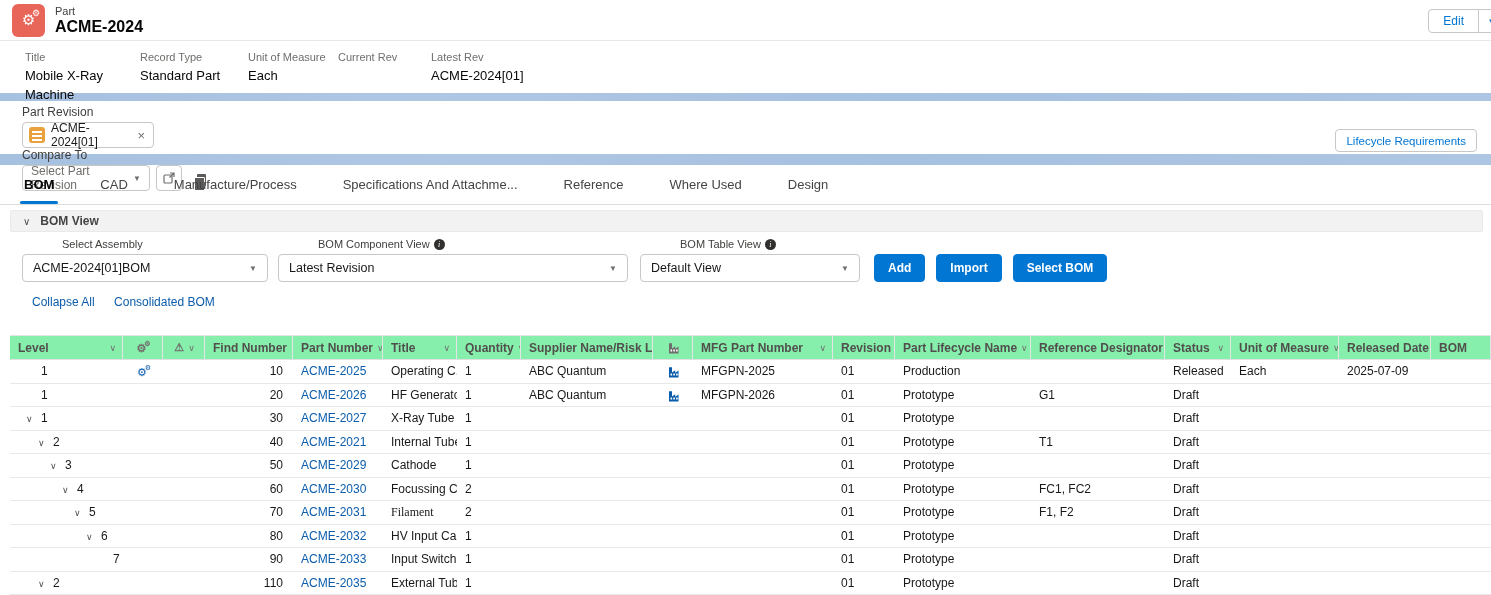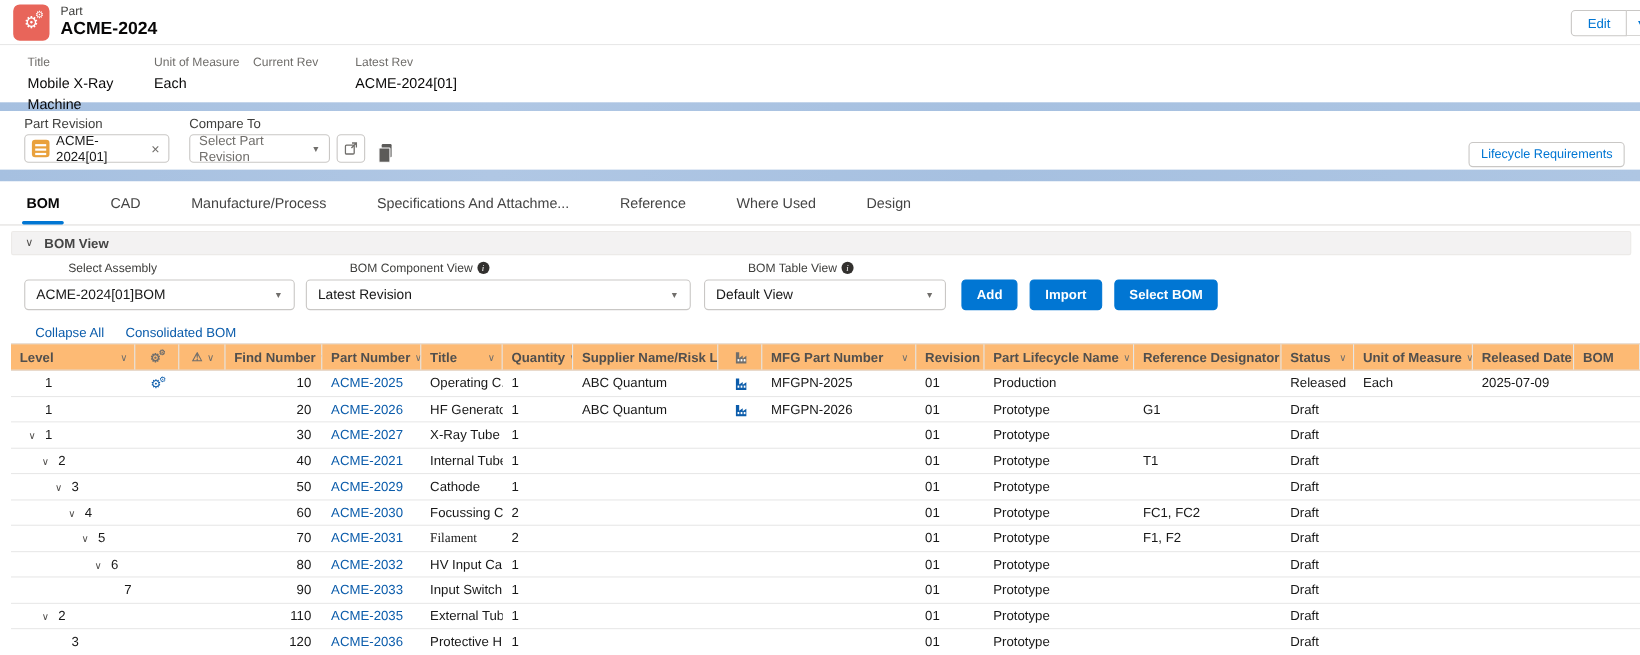--- a/index.html
+++ b/index.html
@@ -30,21 +30,21 @@
   .dfield .fvalue { font-size:13px; color:#080707; }
   .dfield .fvalue.link { color:#0b5cab; border-bottom:1px dotted #0b5cab; display:inline-block; }
   .w0{width:115px}.w1{width:108px}.w2{width:137px}.w3{width:90px}.w4{width:93px}
 
   .band { background:linear-gradient(90deg,#a6c0e0,#b0c7e4 30%,#a6c0e0 60%,#aec6e3); }
   .band1 { height:8px; }  .band2 { height:11px; }
 
   
   .rev-bar { height:53px; background:#fff; position:relative; padding:4px 0 0 22px; }
   .rev-label { font-size:12px; color:#3e3e3c; margin-bottom:3px; }
-  .rev-row { display:flex; align-items:flex-start; }
+  .rev-row { display:flex; align-items:flex-start;flex-direction:column; }
   .rev-col { margin-right:18px; }
   .pill-input { width:132px; height:26px; border:1px solid #c9c7c5; border-radius:4px;
     display:flex; align-items:center; padding:0 6px; font-size:12px; background:#fff; }
   .asset-icon { width:16px; height:16px; border-radius:3px; background:#e9a13c; flex:0 0 auto;
     margin-right:6px; position:relative; }
   .asset-icon:before { content:""; position:absolute; left:3px; right:3px; top:4px; height:2px;
     background:#fff; box-shadow:0 4px 0 #fff, 0 8px 0 #fff; }
   .pill-text { flex:1; color:#181818; }
   .clear-x { color:#706e6b; font-size:13px; cursor:pointer; padding:0 2px; }
   .select-box { width:128px; height:26px; border:1px solid #c9c7c5; border-radius:4px;
@@ -92,22 +92,22 @@
   .action-btns { position:absolute; left:874px; top:22px; display:flex; }
   .btn-brand { height:28px; background:#0176d3; border:1px solid #0176d3; color:#fff;
     font-size:12px; border-radius:4px; padding:0 13px; margin-right:11px; cursor:pointer;
     font-family:inherit; font-weight:bold; white-space:nowrap; }
 
   .quick-links { padding:1px 0 3px 32px; font-size:12px; }
   .quick-links a { color:#0b5cab; text-decoration:none; margin-right:16px; cursor:pointer; }
 
   
   .bom-table { margin-left:10px; width:1481px; font-size:12px; }
-  .thead { display:flex; background:#fdba74; border-top:1px solid #e5e5e5;
-    border-bottom:1px solid #e0e0e0; height:25px; }
+  .thead { display:flex; background:#86efac; border-top:1px solid #e5e5e5;
+    border-bottom:1px solid #e0e0e0; height:25px;margin-top:23px; }
   .th { display:flex; align-items:center; justify-content:space-between;
     border-right:1px solid #e5e5e5; padding:0 6px 0 8px; font-weight:bold; color:#514f4d;
     overflow:hidden; white-space:nowrap; flex:0 0 auto; cursor:pointer; }
   .th .hchev { font-size:9px; color:#706e6b; font-weight:normal; margin-left:4px; }
   .th.icon-col { justify-content:center; }
   .tr { display:flex; height:23.5px; border-bottom:1px solid #e8e8e8; align-items:center; }
   .td { padding:0 6px 0 8px; overflow:hidden; white-space:nowrap; flex:0 0 auto; }
   .td.right { text-align:right; padding-right:10px; }
   .td.center { text-align:center; }
   .td a { color:#0b5cab; text-decoration:none; cursor:pointer; }
@@ -131,20 +131,24 @@
     <button class="btn-outline">Edit</button>
     <button class="btn-outline-caret">▼</button>
   </div>
 </div>
 
 <div class="detail-row">
     <div class="dfield w0">
       <div class="flabel">Title</div>
       <div class="fvalue">Mobile X-Ray Machine</div>
     </div>
+    <div class="dfield w1">
+      <div class="flabel">Record Type</div>
+      <div class="fvalue">Standard Part</div>
+    </div>
     <div class="dfield w3">
       <div class="flabel">Unit of Measure</div>
       <div class="fvalue">Each</div>
     </div>
     <div class="dfield w4">
       <div class="flabel">Current Rev</div>
       <div class="fvalue"></div>
     </div>
     <div class="dfield w5">
       <div class="flabel">Latest Rev</div>

